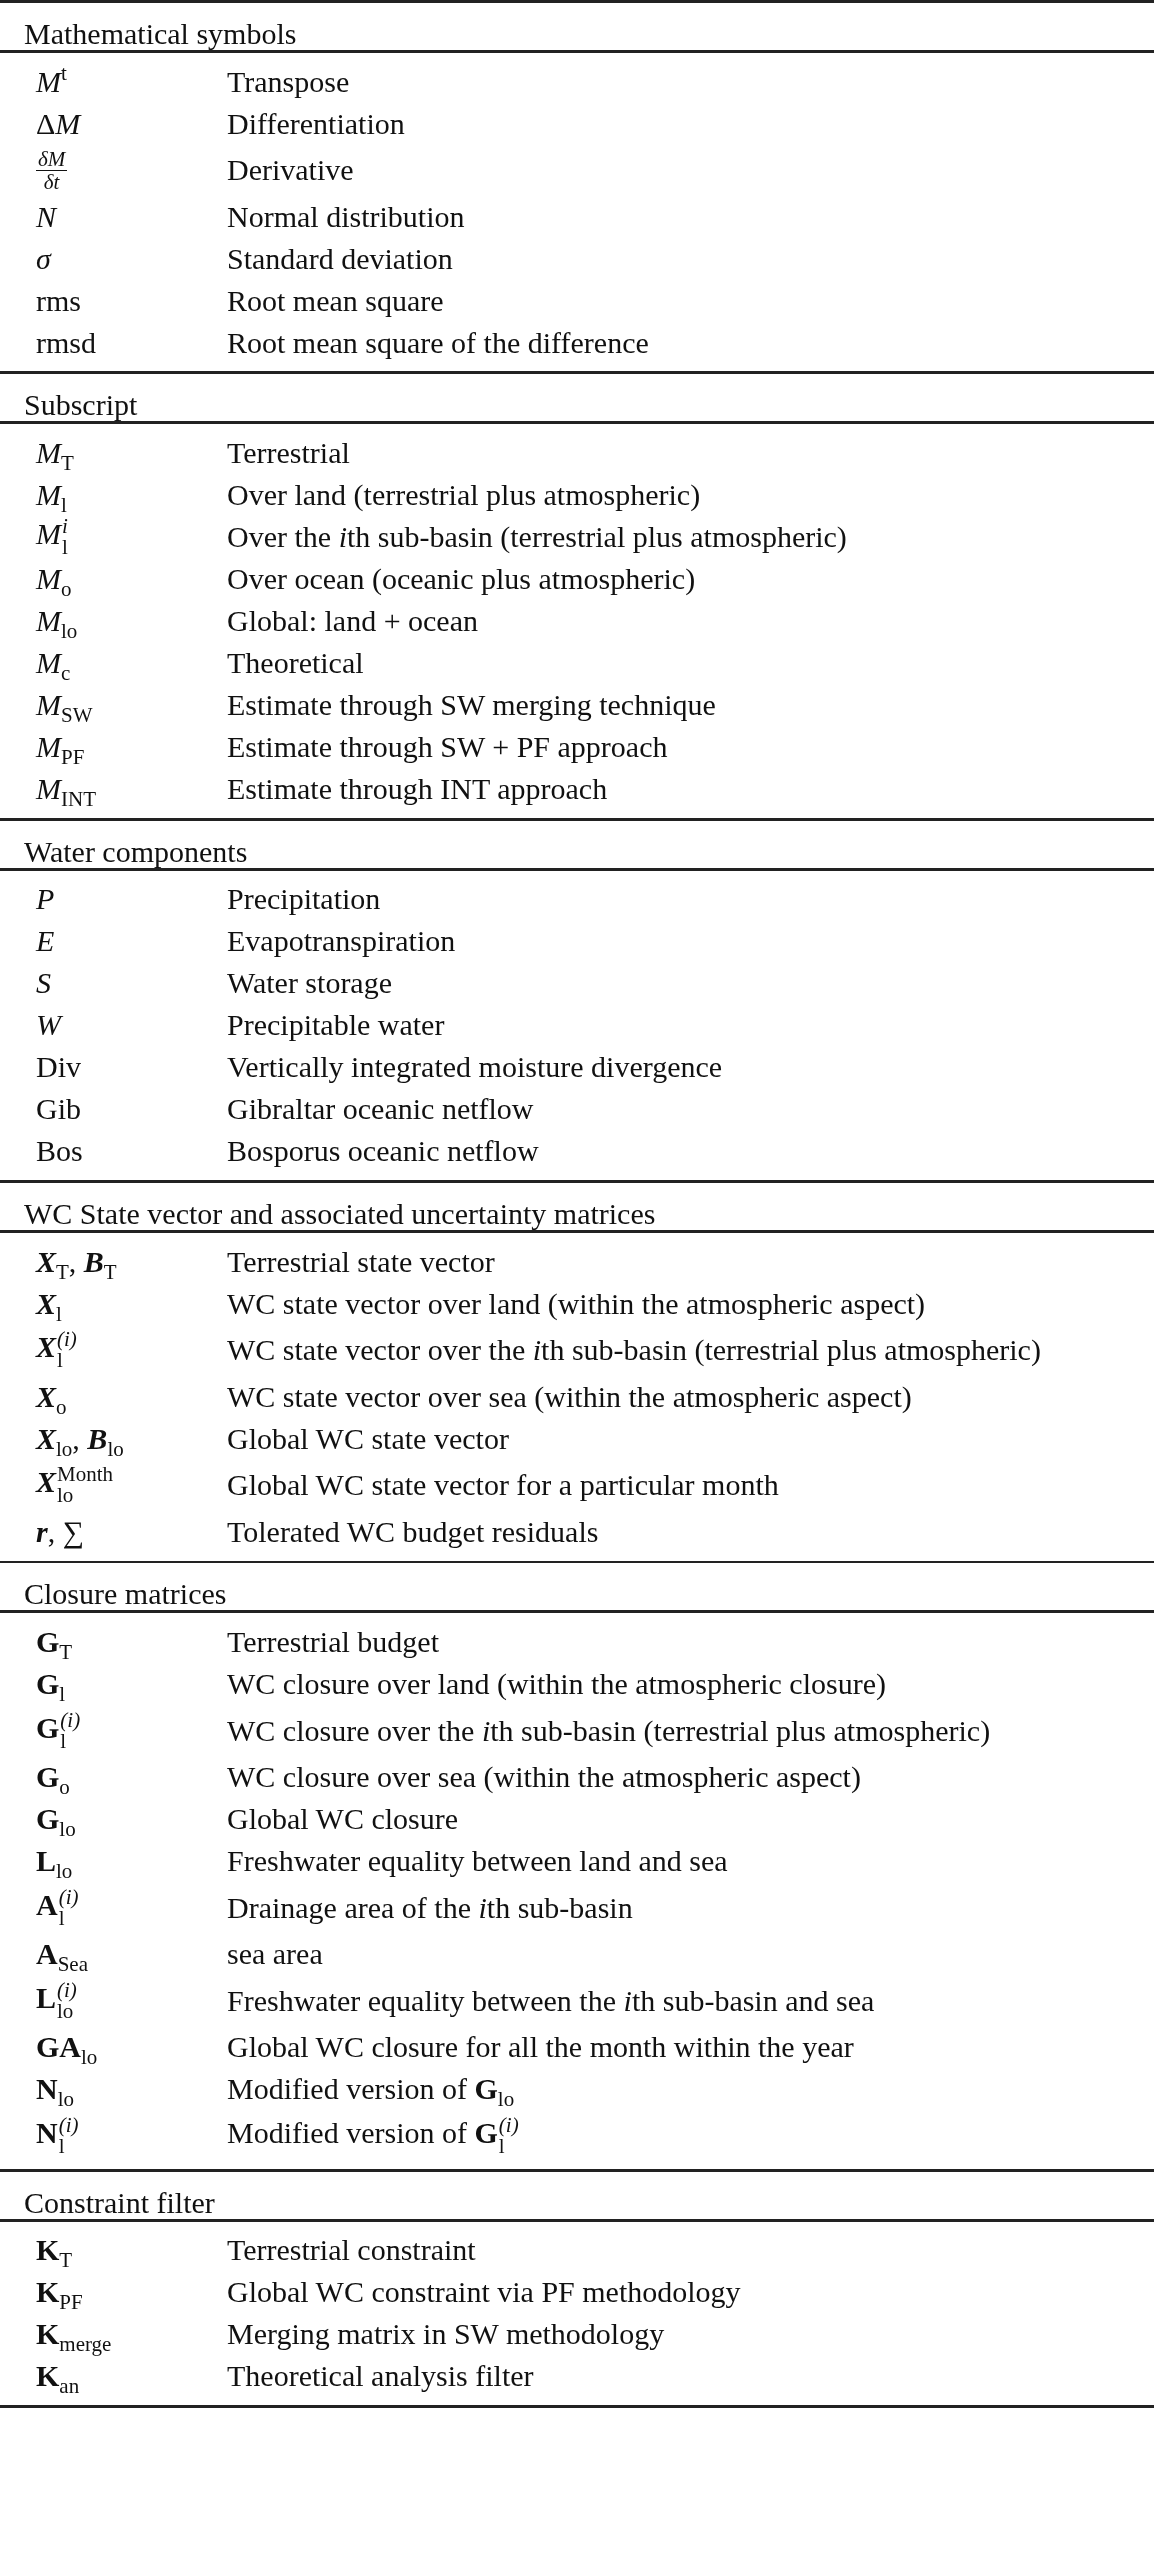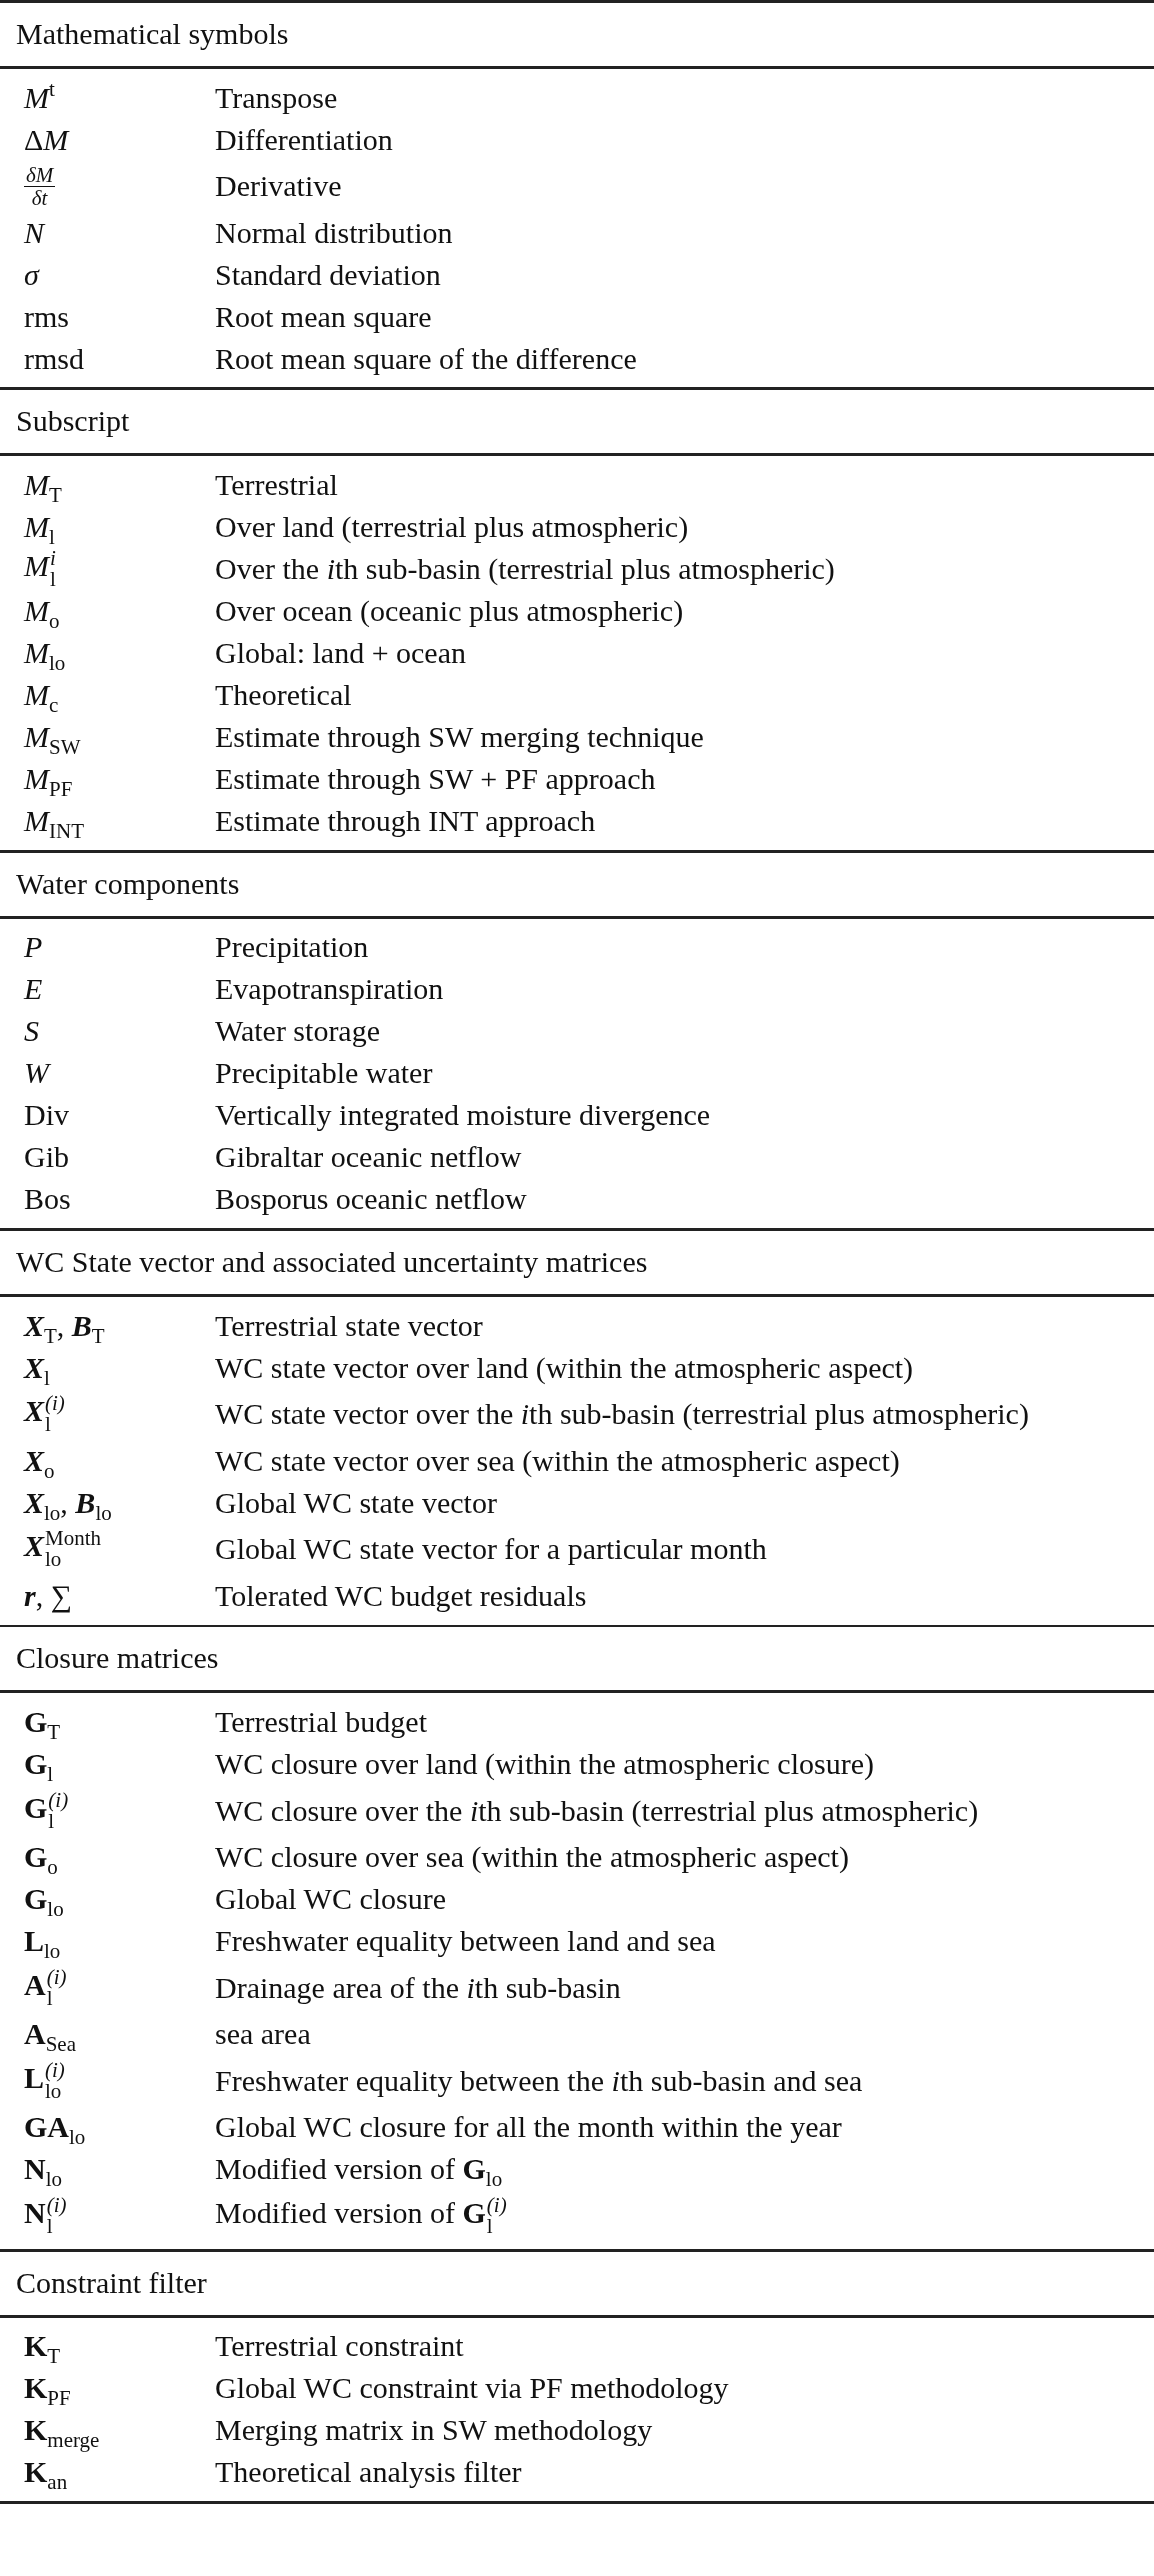--- a/index.html
+++ b/index.html
@@ -5,26 +5,26 @@
   html, body { margin: 0; padding: 0; background: #ffffff; }
   body {
     width: 1154px; height: 2576px; overflow: hidden;
     font-family: "Liberation Serif", "DejaVu Serif", serif;
     color: #111;
     font-size: 30px;
   }
   .table { position: relative; width: 1154px; }
   .rule { height: 2.9px; background: #222; width: 100%; }
   .section-head {
-    height: 63px; line-height: 62px; padding-left: 16px;
+    height: 47px; line-height: 62px; padding-left: 24px;
   }
   .rows { padding: 7.8px 0 7.8px 0; }
   .row { display: flex; align-items: center; min-height: 42px; }
   .row.tall { min-height: 51px; }
-  .sym { width: 168px; padding-left: 24px; flex: none; white-space: nowrap; }
+  .sym { width: 168px; padding-left: 36px; flex: none; white-space: nowrap; }
   .desc { flex: 1; white-space: nowrap; margin-left: 23px; }
   .it { font-style: italic; }
   .bf { font-weight: bold; }
   .bi { font-weight: bold; font-style: italic; }
   sub, sup { font-size: 70%; line-height: 0; }
   sub { vertical-align: -0.35em; }
   sup { vertical-align: 0.55em; }
   .ss { display: inline-flex; flex-direction: column; vertical-align: middle; font-size: 70%; line-height: 1.0; margin-left: 1px; }
   .frac { display: inline-flex; flex-direction: column; align-items: center; font-size: 70%; line-height: 1.05; vertical-align: middle; }
   .frac .num { border-bottom: 1.9px solid #111; padding: 0 1.9px; }

